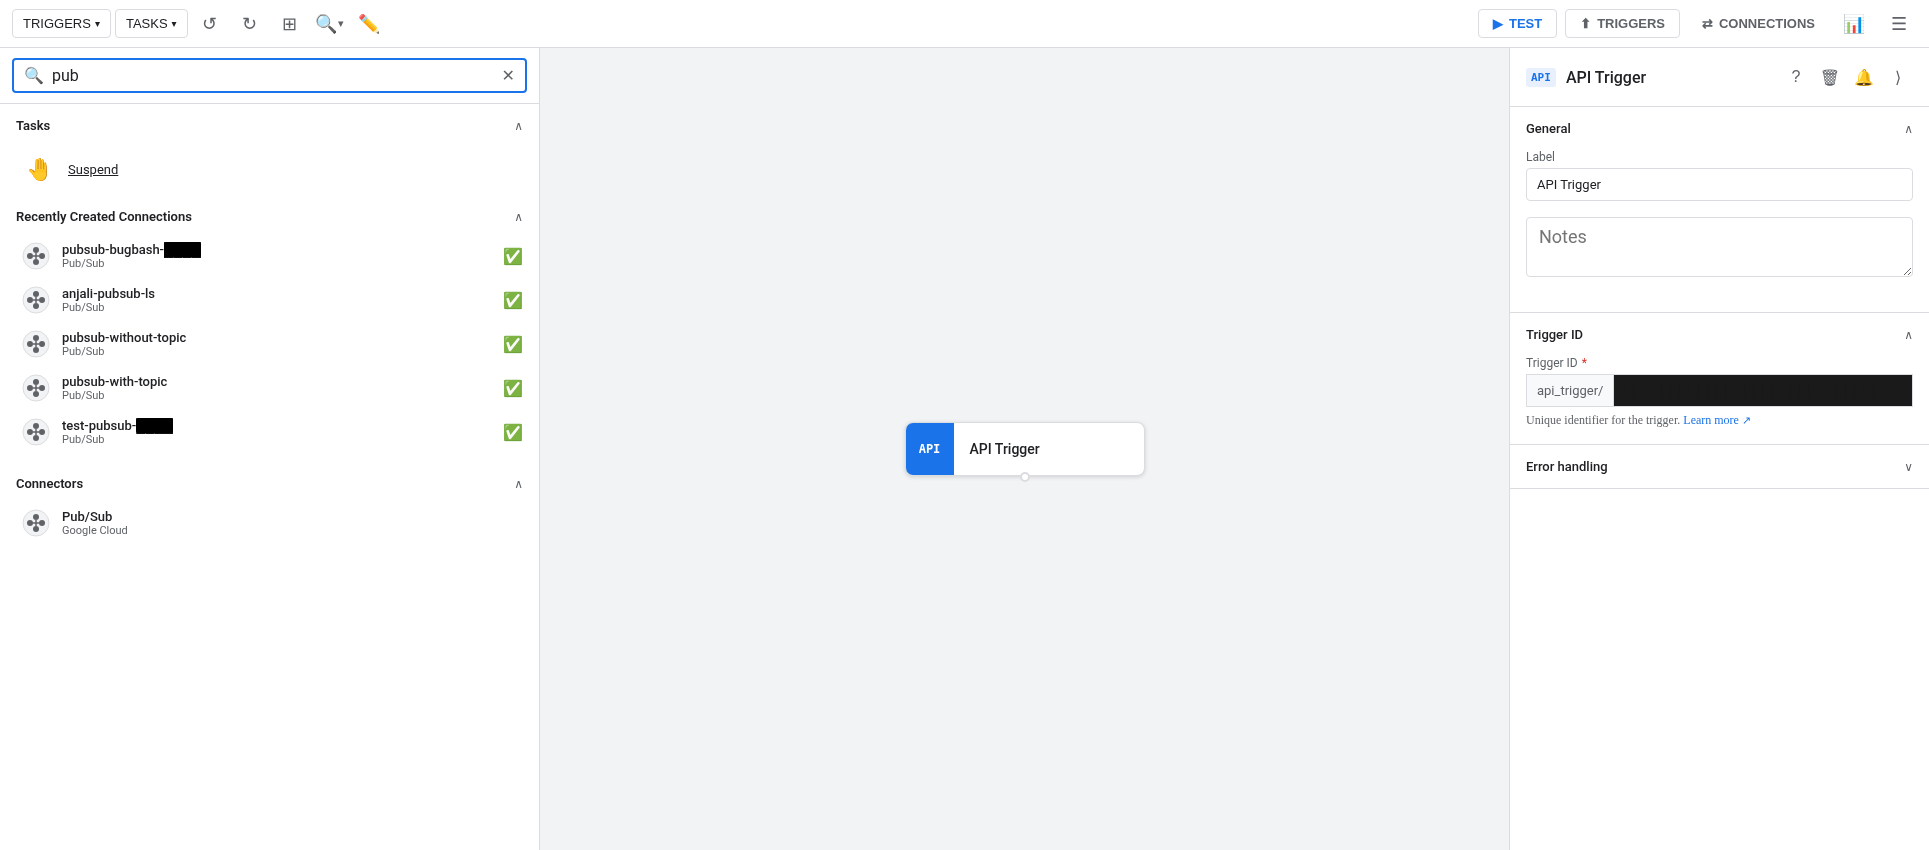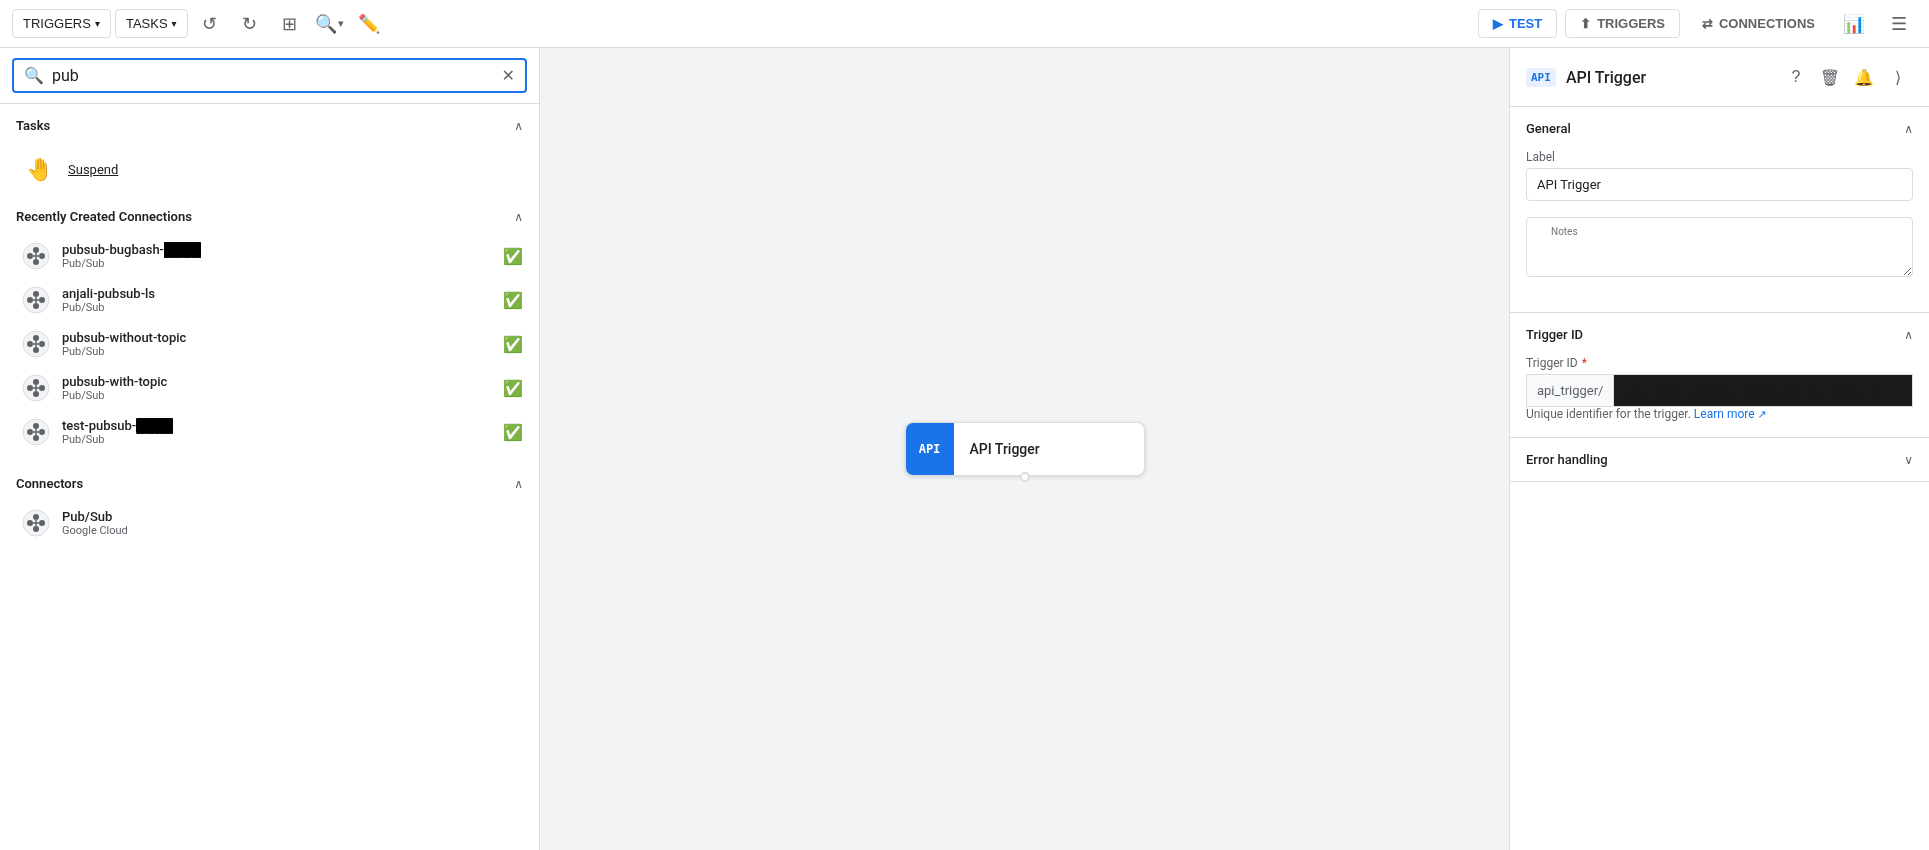--- a/index.html
+++ b/index.html
@@ -174,27 +174,27 @@
       padding: 8px 10px; font-size: 13px; font-family: inherit;
       outline: none; color: #202124; resize: none;
     }
 
     .trigger-id-section { padding: 0 16px 16px 16px; }
     .trigger-id-label { font-size: 12px; color: #5f6368; margin-bottom: 4px; display: flex; gap: 4px; align-items: center; }
     .required-star { color: #d93025; }
     .trigger-id-input-row { display: flex; align-items: center; border: 1px solid #dadce0; border-radius: 0; overflow: hidden; }
     .trigger-id-prefix { padding: 8px 10px; background: #f8f9fa; color: #5f6368; font-size: 13px; border-right: 1px solid #dadce0; white-space: nowrap; }
     .trigger-id-value { flex: 1; padding: 8px 10px; background: #000; color: #000; font-size: 13px; }
-    .trigger-id-hint { font-size: 12px; color: #5f6368; margin-top: 0; }
+    .trigger-id-hint { font-size: 12px; color: #5f6368; margin-top: 6px; font-family: Liberation Serif, serif; }
     .trigger-id-hint a { color: #1a73e8; text-decoration: none; }
 
     
     .notes-textarea {
       width: 100%; min-height: 60px; border: 1px solid #dadce0;
-      border-radius: 4px; padding: 8px 24px; font-size: 10px;
+      border-radius: 4px; padding: 8px 12px; font-size: 18px;
       font-family: inherit; outline: none; resize: vertical; color: #202124;
     }
   </style>
 </head>
 <body>
 
 <div class="toolbar">
   <div class="toolbar-left">
     <button class="btn-pill">
       <span>TRIGGERS</span>

